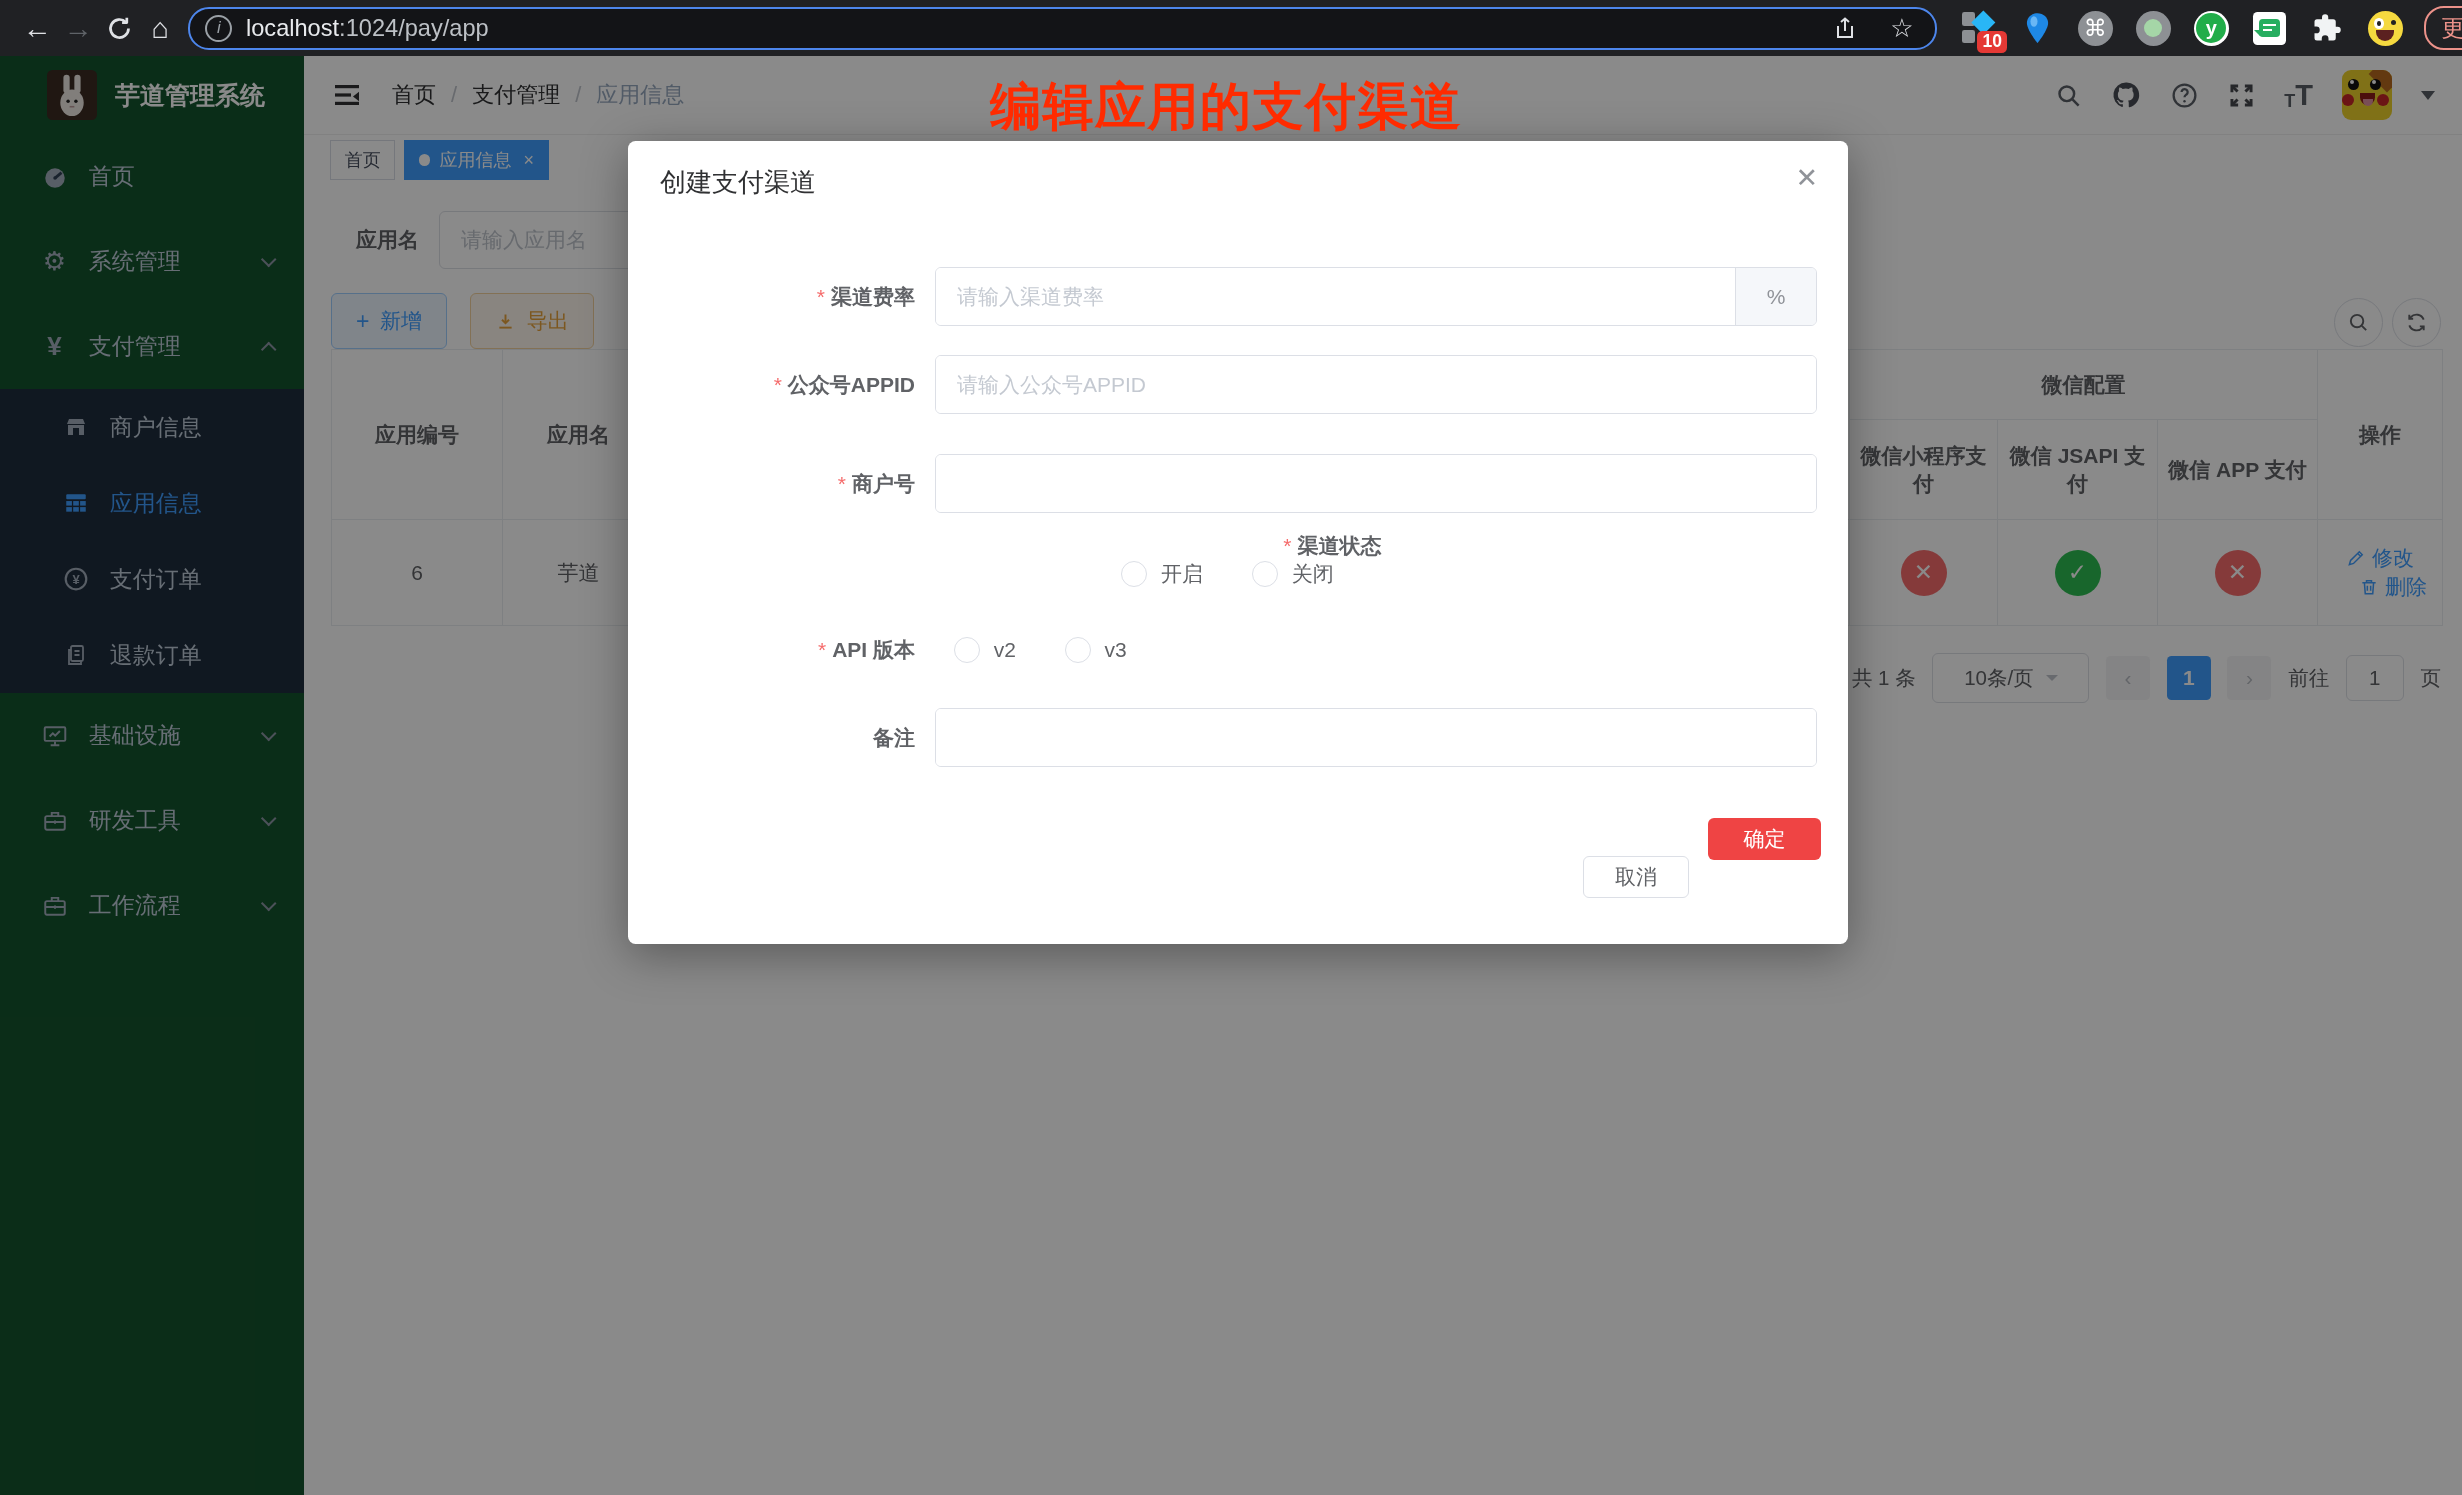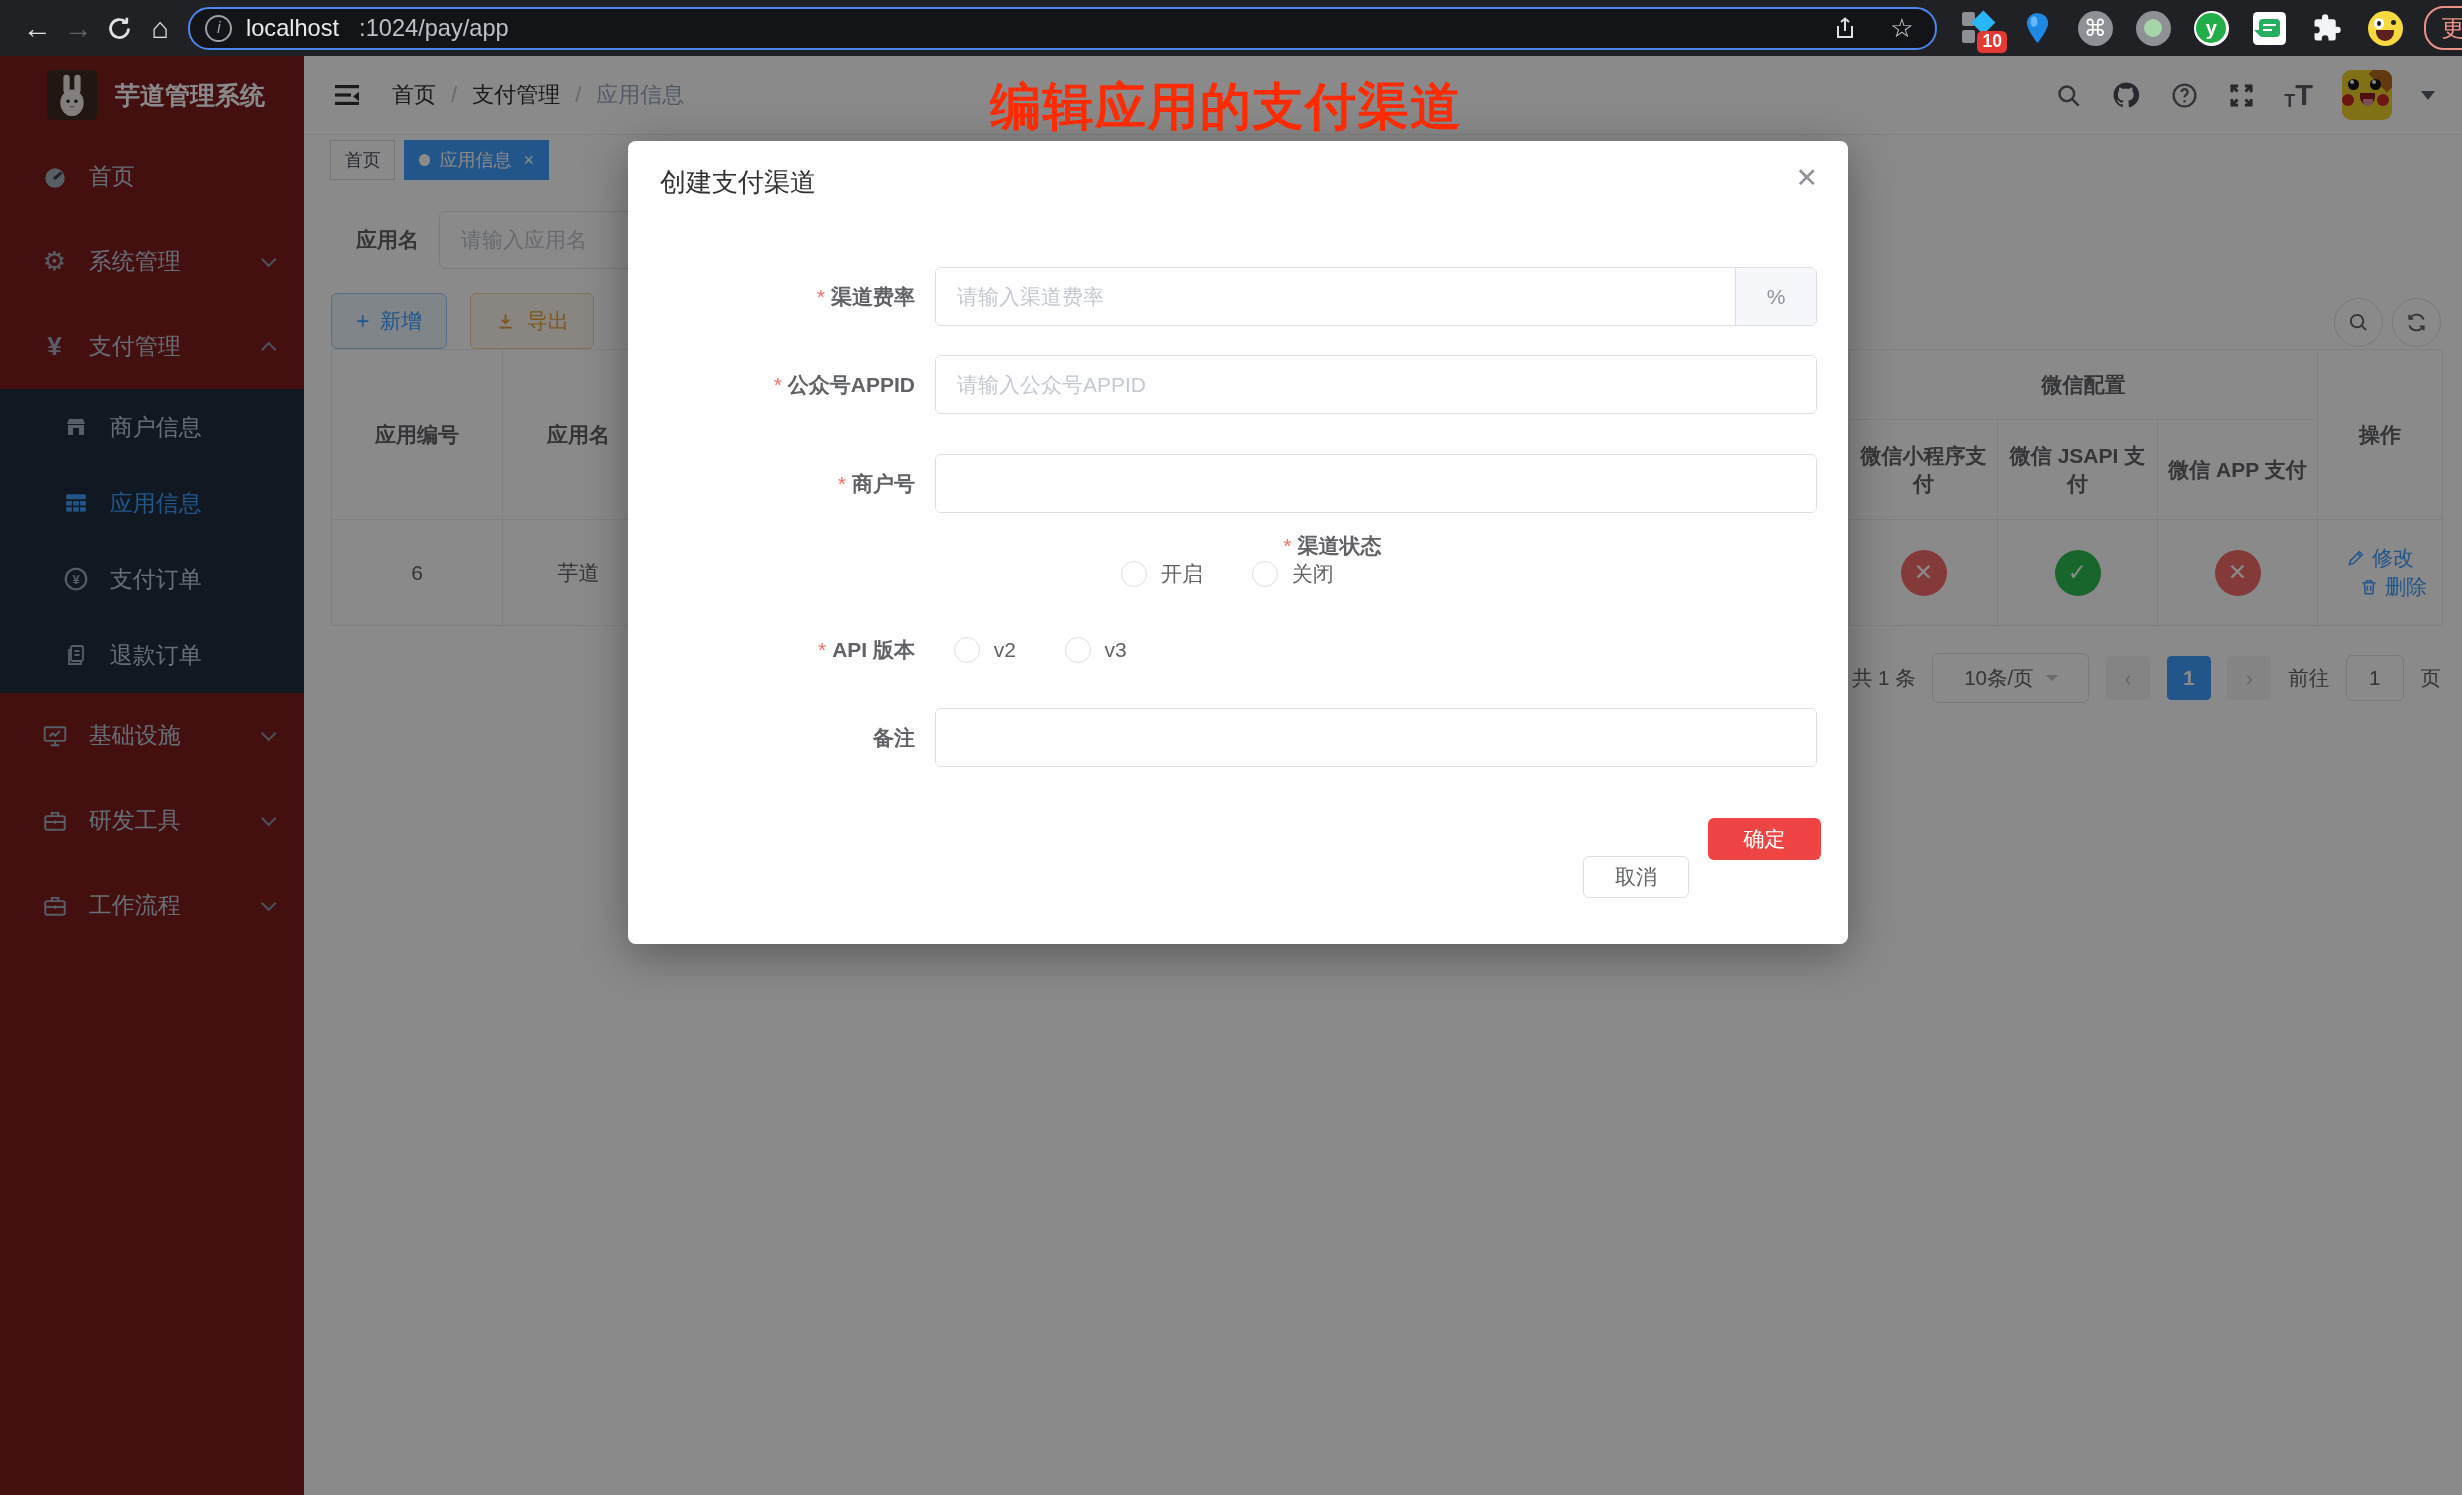--- a/index.html
+++ b/index.html
@@ -12,35 +12,35 @@
              display:flex; align-items:center; padding:0 16.7px; z-index:30; }
   .bicon { width:41px; height:41px; display:flex; align-items:center; justify-content:center;
            font-size:29px; color:#dfe1e5; border-radius:50%; flex:0 0 auto; }
   .bicon.dim { color:#5f6368; }
   .urlbar { width:1749px; height:43px; margin-left:7.6px; background:#131417;
             border:2.3px solid #4d86ec; border-radius:21px; display:flex; align-items:center;
             padding:0 15px; gap:13.7px; flex:0 0 auto; }
   .info-badge { width:27px; height:27px; border-radius:50%; border:2.3px solid #9aa0a6; color:#9aa0a6;
                 font-size:16.7px; display:flex; align-items:center; justify-content:center; font-style:italic; flex:0 0 auto;}
   .url-text { font-size:23.6px; color:#e8eaed; white-space:nowrap; }
-  .url-text .rest { color:#bdc1c6;margin-left:20px; }
+  .url-text .rest { color:#bdc1c6; }
   .u-spacer { flex:1; }
   .u-right { font-size:26px; color:#dfe1e5; width:37px; text-align:center; flex:0 0 auto;}
   .exts { display:flex; align-items:center; gap:20px; margin-left:23px; }
   .ext { position:relative; width:38px; height:38px; display:flex; align-items:center; justify-content:center; flex:0 0 auto;}
   .ext-badge { position:absolute; bottom:-6px; right:-9px; background:#e53935; color:#fff; font-size:17.5px;
                font-weight:bold; padding:1.5px 5.3px; border-radius:5.3px; line-height:1.1; }
   .tile-sq { position:absolute; width:13.7px; height:13.7px; background:#8d9094; border-radius:2.3px; }
   .diamond { position:absolute; left:15px; top:4.6px; width:16.7px; height:16.7px; background:#29b6f6; transform:rotate(45deg); }
   .circ { width:35px; height:35px; border-radius:50%; display:flex; align-items:center; justify-content:center; }
   .update-btn { border:2.3px solid #ec928a; color:#ec928a; font-size:23.6px; border-radius:20px;
                 padding:3.8px 15px; white-space:nowrap; }
 
   
-  .sidebar { position:absolute; top:56px; left:0; bottom:0; width:304px; background:#7f1d1d; z-index:1; }
+  .sidebar { position:absolute; top:56px; left:0; bottom:0; width:304px; background:#14532d; z-index:1; }
   .logo-row { height:78px; display:flex; align-items:center; gap:18px; padding-left:47px; }
   .logo-title { color:#fff; font-size:25px; font-weight:bold; white-space:nowrap; }
   .mitem { position:relative; height:85px; display:flex; align-items:center; padding-left:37px;
            font-size:23px; color:#bfcbd9; cursor:pointer; }
   .micon { width:35px; margin-right:16.7px; display:flex; justify-content:center; align-items:center;
            color:#a3aebc; font-size:26px; flex:0 0 auto; }
   .chev { position:absolute; right:30px; top:50%; width:11.4px; height:11.4px;
           border-right:2.3px solid #8d97a5; border-bottom:2.3px solid #8d97a5;
           transform:translateY(-70%) rotate(45deg); }
   .chev.up { transform:translateY(-30%) rotate(-135deg); }

